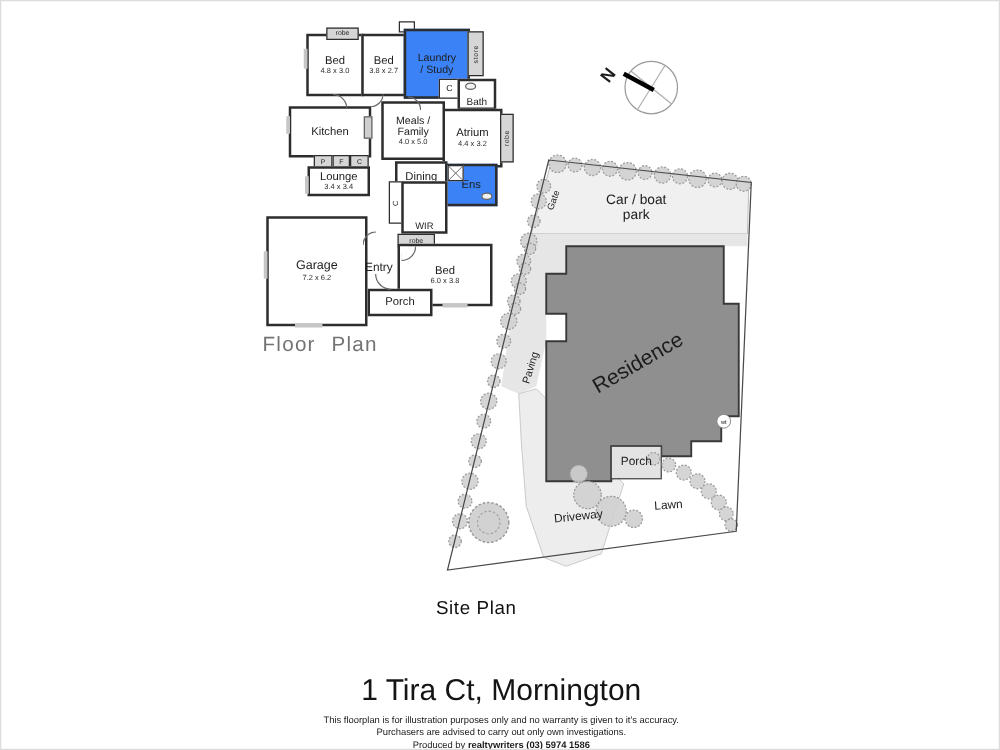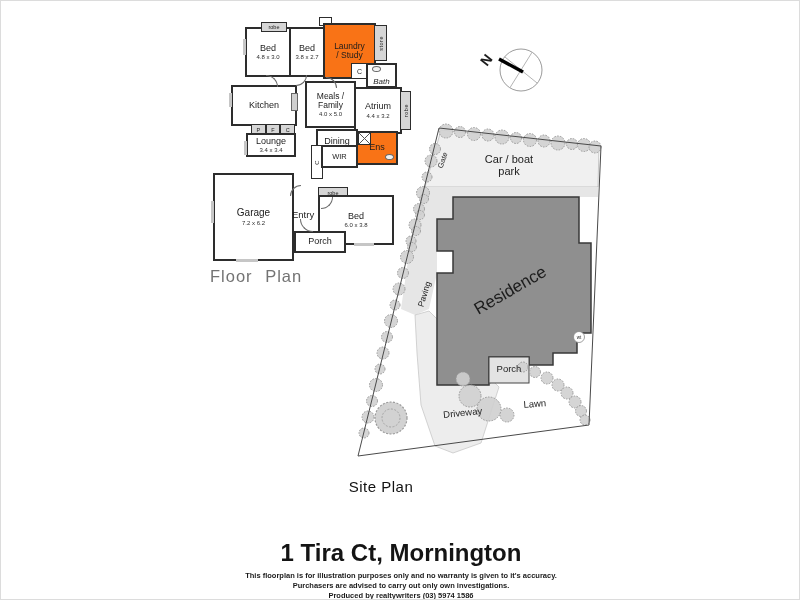--- a/index.html
+++ b/index.html
@@ -5,21 +5,21 @@
   * { box-sizing: border-box; margin: 0; padding: 0; }
   body { background:#fff; font-family:"Liberation Sans", sans-serif; }
   .canvas { position:relative; width:800px; height:600px; background:#ffffff;
             border:1px solid #dcdcdc; overflow:hidden; color:#1c1c1c;padding-left:28px; }
 
   
   .floorplan { position:absolute; left:203px; top:18px; width:222px; height:270px; }
   .room { position:absolute; border:2px solid #2d2d2d; background:#fff;
           display:flex; flex-direction:column; align-items:center; justify-content:center;
           text-align:center; line-height:1.05; }
-  .room.shaded { background:#f97316; }
+  .room.shaded { background:#3b82f6; }
   .rname { font-size:9px; color:#1c1c1c; }
   .rdims { font-size:6px; color:#2e2e2e; margin-top:1px; }
   .small-box { position:absolute; border:1px solid #2d2d2d; background:#d6d6d6;
                display:flex; align-items:center; justify-content:center;
                font-size:5.5px; color:#222; }
   .white-box { background:#fff; }
   .vlabel { writing-mode:vertical-rl; transform:rotate(180deg); letter-spacing:.5px; }
   .pfc { position:absolute; display:flex; }
   .pfc span { flex:1; border:1px solid #2d2d2d; background:#d6d6d6; font-size:5.5px;
               display:flex; align-items:center; justify-content:center; }
@@ -38,21 +38,21 @@
               letter-spacing:1px; word-spacing:7px; }
 
   
   .siteplan-svg { position:absolute; left:350px; top:112px; }
   .compass-svg { position:absolute; left:476px; top:36px; }
   svg text { font-family:"Liberation Sans", sans-serif; fill:#1c1c1c; }
   .sp-title { position:absolute; left:295px; top:477px; width:170px; text-align:center;
               font-size:15px; letter-spacing:.5px; color:#111; }
 
   
-  .footer { position:absolute; left:0; top:538px; width:800px; text-align:center;font-weight:bold; }
+  .footer { position:absolute; left:0; top:538px; width:800px; text-align:center; }
   .addr { font-size:24px; color:#141414; }
   .disc { font-size:7.5px; color:#1a1a1a; line-height:10px; margin-top:4px; }
 </style>
 </head>
 <body>
 
 <div class="canvas">
 
   <div class="floorplan">
 
@@ -79,21 +79,21 @@
 
     <div class="small-box shaded" style="left:170px;top:6px;width:13px;height:36px;">
       <span class="vlabel">store</span>
     </div>
 
     <div class="small-box white-box" style="left:147px;top:44px;width:17px;height:16px;font-size:7px;">
       <span>C</span>
     </div>
 
     <div class="room" style="left:162px;top:44px;width:31px;height:25px;justify-content:flex-end;">
-      <span class="rname" style="font-size:8px;font-style:italic;">Bath</span>
+      <span class="rname" style="font-size:8px;">Bath</span>
     </div>
     <div class="fixture oval" style="left:168px;top:47px;width:9px;height:6px;"></div>
 
     <div class="room" style="left:27px;top:66px;width:66px;height:41px;">
       <span class="rname">Kitchen</span>
     </div>
     <div class="fixture" style="left:87px;top:74px;width:7px;height:18px;background:#cfcfcf;"></div>
 
     <div class="room" style="left:150px;top:68px;width:48px;height:47px;">
       <span class="rname">Atrium</span>
@@ -129,21 +129,21 @@
     <div class="room shaded" style="left:152px;top:112px;width:42px;height:34px;">
       <span class="rname">Ens</span>
     </div>
     <div class="xbox" style="left:154px;top:113px;"></div>
     <div class="fixture oval" style="left:181px;top:135px;width:9px;height:6px;"></div>
 
     <div class="small-box white-box" style="left:107px;top:126px;width:12px;height:34px;">
       <span class="vlabel" style="font-size:6px;">C</span>
     </div>
 
-    <div class="room" style="left:117px;top:126px;width:37px;height:23px;">
+    <div class="room" style="left:117px;top:126px;width:37px;height:42px;justify-content:flex-end;">
       <span class="rname" style="font-size:7.5px;">WIR</span>
     </div>
 
     <div class="small-box" style="left:114px;top:168px;width:30px;height:11px;">
       <span>robe</span>
     </div>
 
     <div class="room" style="left:9px;top:154px;width:81px;height:88px;">
       <span class="rname" style="font-size:10px;">Garage</span>
       <span class="rdims">7.2 x 6.2</span>

